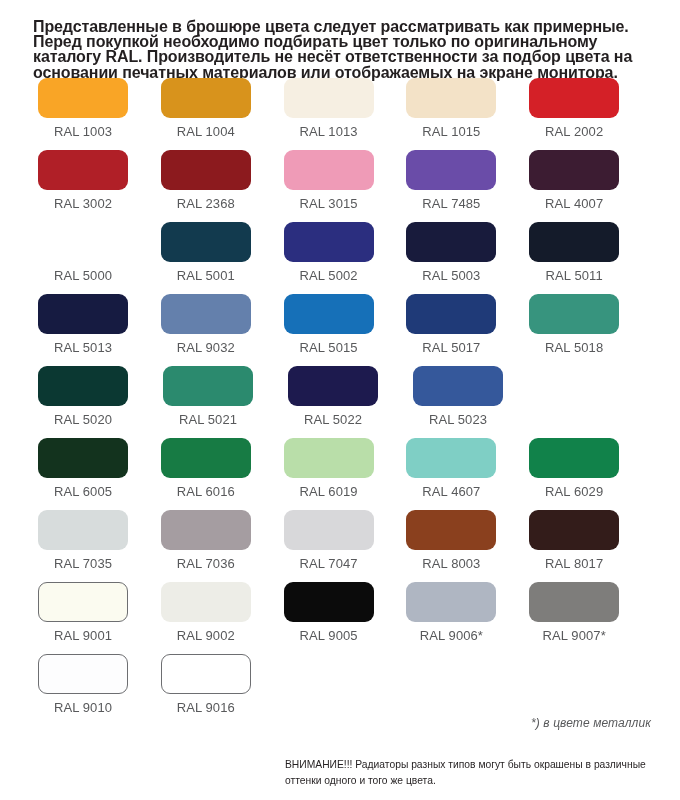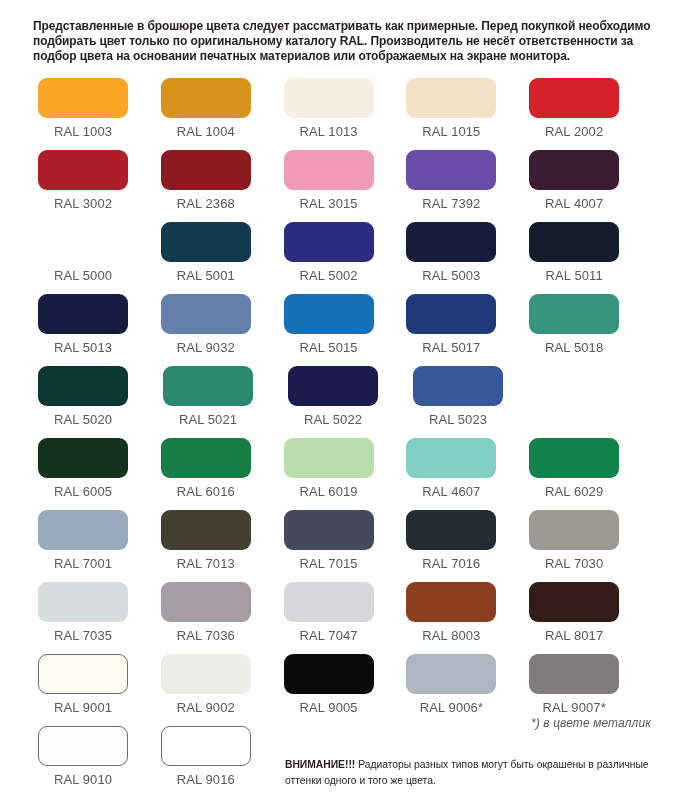--- a/index.html
+++ b/index.html
@@ -21,21 +21,21 @@
     position: absolute;
     inset: 0;
   }
 
   
   .disclaimer {
     position: absolute;
     left: 33px;
     top: 19px;
     width: 618px;
-    font-size: 12px;
+    font-size: 16px;
     line-height: 15.2px;
     font-weight: bold;
     color: #231f20;
     letter-spacing: -0.1px;
   }
 
   
   .grid {
     position: absolute;
     left: 38px;
@@ -82,21 +82,21 @@
   .warning {
     position: absolute;
     left: 285px;
     top: 757px;
     width: 380px;
     font-size: 10.3px;
     line-height: 15.5px;
     color: #231f20;
   }
   .warning b {
-    font-weight: bold;
+    font-weight: normal;
     text-align: center;
   }
 </style>
 </head>
 <body>
 
 <div class="page">
 
   <div class="disclaimer">Представленные в брошюре цвета следует рассматривать как примерные. Перед покупкой необходимо подбирать цвет только по оригинальному каталогу RAL. Производитель не несёт ответственности за подбор цвета на основании печатных материалов или отображаемых на экране монитора.</div>
 
@@ -131,21 +131,21 @@
         <div class="cell">
           <div class="chip" style="background: rgb(140, 26, 30);"></div>
           <div class="chip-label">RAL 2368</div>
         </div>
         <div class="cell">
           <div class="chip" style="background: rgb(239, 155, 183);"></div>
           <div class="chip-label">RAL 3015</div>
         </div>
         <div class="cell">
           <div class="chip" style="background: rgb(106, 76, 168);"></div>
-          <div class="chip-label">RAL 7392</div>
+          <div class="chip-label">RAL 7485</div>
         </div>
         <div class="cell">
           <div class="chip" style="background: rgb(60, 28, 50);"></div>
           <div class="chip-label">RAL 4007</div>
         </div>
       </div>
       <div class="row">
         <div class="cell">
           <div class="chip"></div>
           <div class="chip-label">RAL 5000</div>
@@ -220,42 +220,20 @@
           <div class="chip" style="background: rgb(185, 222, 169);"></div>
           <div class="chip-label">RAL 6019</div>
         </div>
         <div class="cell">
           <div class="chip" style="background: rgb(127, 207, 197);"></div>
           <div class="chip-label">RAL 4607</div>
         </div>
         <div class="cell">
           <div class="chip" style="background: rgb(17, 130, 74);"></div>
           <div class="chip-label">RAL 6029</div>
-        </div>
-      </div>
-      <div class="row">
-        <div class="cell">
-          <div class="chip" style="background: rgb(154, 170, 189);"></div>
-          <div class="chip-label">RAL 7001</div>
-        </div>
-        <div class="cell">
-          <div class="chip" style="background: rgb(69, 63, 50);"></div>
-          <div class="chip-label">RAL 7013</div>
-        </div>
-        <div class="cell">
-          <div class="chip" style="background: rgb(70, 74, 92);"></div>
-          <div class="chip-label">RAL 7015</div>
-        </div>
-        <div class="cell">
-          <div class="chip" style="background: rgb(37, 43, 51);"></div>
-          <div class="chip-label">RAL 7016</div>
-        </div>
-        <div class="cell">
-          <div class="chip" style="background: rgb(155, 154, 147);"></div>
-          <div class="chip-label">RAL 7030</div>
         </div>
       </div>
       <div class="row">
         <div class="cell">
           <div class="chip" style="background: rgb(215, 220, 220);"></div>
           <div class="chip-label">RAL 7035</div>
         </div>
         <div class="cell">
           <div class="chip" style="background: rgb(165, 157, 161);"></div>
           <div class="chip-label">RAL 7036</div>

